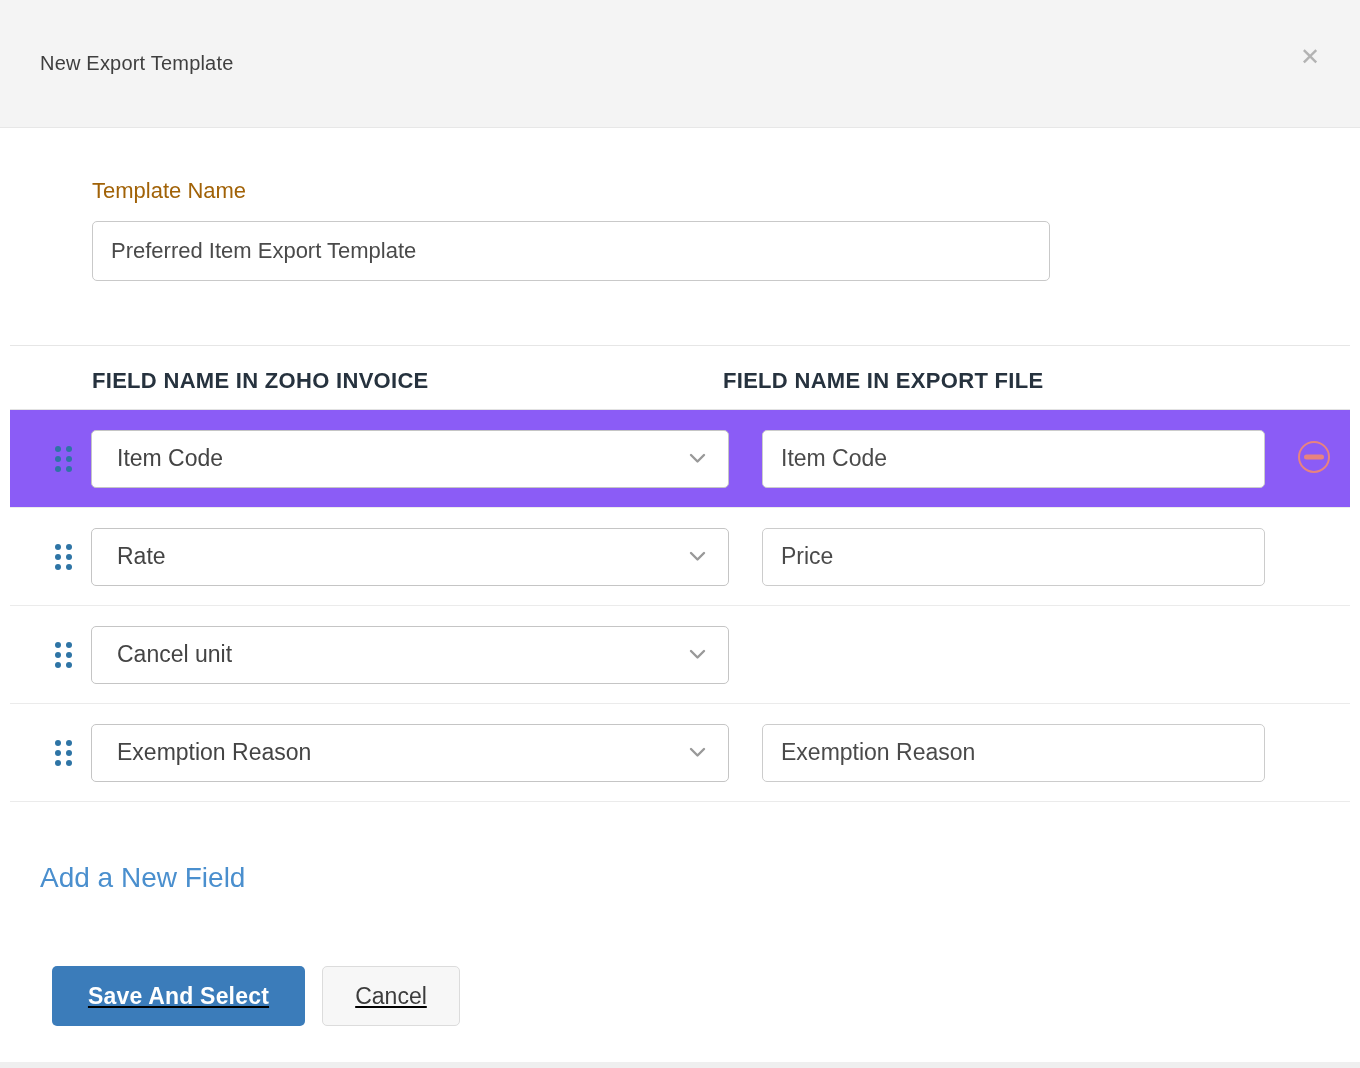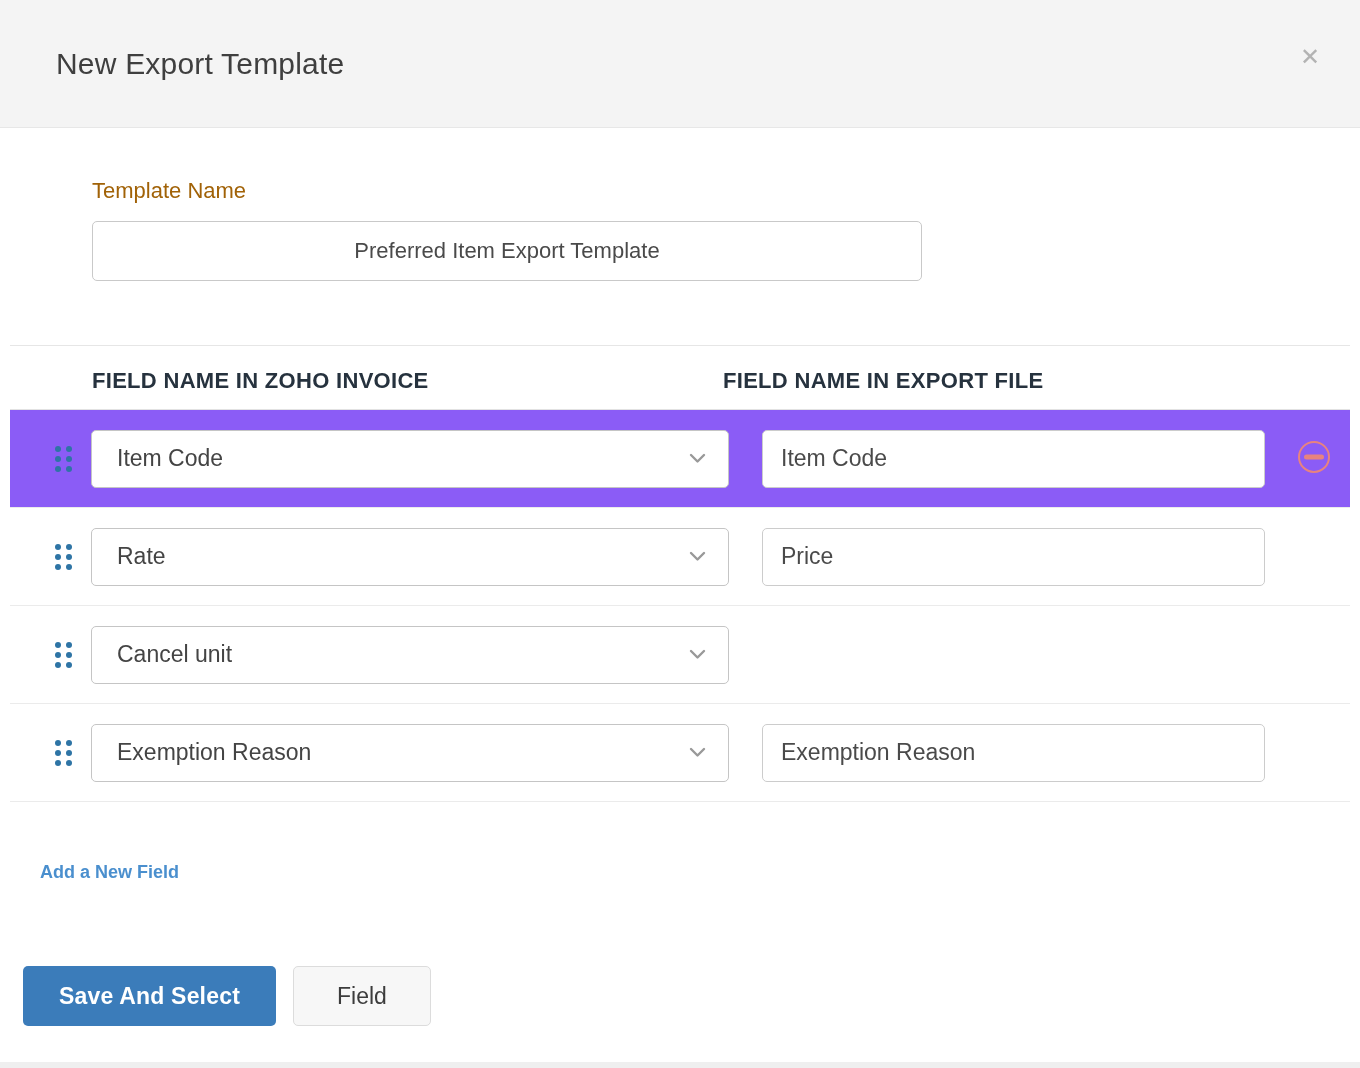--- a/index.html
+++ b/index.html
@@ -13,22 +13,22 @@
   
   .modal-header {
     height: 128px;
     background: #f4f4f4;
     border-bottom: 1px solid #e7e7e7;
     display: flex;
     align-items: center;
     position: relative;
   }
   .modal-title {
-    margin-left: 56px;
-    font-size: 30px;
+    margin-left: 40px;
+    font-size: 20px;
     color: #3f3f3f;
     font-weight: 400;
     letter-spacing: 0.2px;
   }
   .close-btn {
     position: absolute;
     right: 34px; top: 42px;
     width: 32px; height: 32px;
     font-size: 24px;
     color: #b3b3b3;
@@ -38,30 +38,29 @@
     user-select: none;
   }
   
   .name-section { padding: 50px 0 0 92px; }
   .name-label {
     font-size: 22px;
     color: #a16207;
     margin-bottom: 17px;
   }
   .name-input {
-    width: 830px; height: 60px;
+    width: 958px; height: 60px;
     border: 1px solid #c9c9c9;
     border-radius: 5px;
     font-family: "Liberation Sans", sans-serif;
     font-size: 22px;
     color: #4a4a4a;
     padding: 0 18px;
     background: #fff;
     outline: none;
-    text-align: center;
   }
   
   .fields-table {
     margin: 64px 10px 0 10px;
     border-top: 1px solid #e6e6e6;
   }
   .table-head {
     height: 64px;
     border-bottom: 1px solid #e2e2e2;
     position: relative;
@@ -128,30 +127,31 @@
     position: absolute;
     right: 19px; top: 50%;
     transform: translateY(-56%);
     width: 34px; height: 34px;
     cursor: pointer;
   }
   
   .add-field-link {
     display: inline-block;
     margin: 60px 0 0 40px;
-    font-size: 18px;
-    font-weight: 700;
+    font-size: 28px;
+    font-weight: 400;
     color: #4a8fce;
     cursor: pointer;
   }
   .button-bar {
     position: absolute;
-    left: 23px; top: 966px;
+    left: 52px; top: 966px;
     display: flex;
     align-items: flex-start;
+    text-decoration: underline;
   }
   .btn {
     height: 60px;
     border-radius: 5px;
     font-family: "Liberation Sans", sans-serif;
     font-size: 23px;
     display: inline-flex;
     align-items: center;
     justify-content: center;
     cursor: pointer;
@@ -280,19 +280,19 @@
     <input class="export-input" type="text" value="Exemption Reason" style="">
   </div>
 
 </div>
 
 
 <a class="add-field-link">Add a New Field</a>
 
 <div class="button-bar">
   <button class="btn btn-primary">Save And Select</button>
-  <button class="btn btn-secondary">Field</button>
+  <button class="btn btn-secondary">Cancel</button>
 </div>
 
 <div class="bottom-edge"></div>
 
 
 
 
 </body></html>

